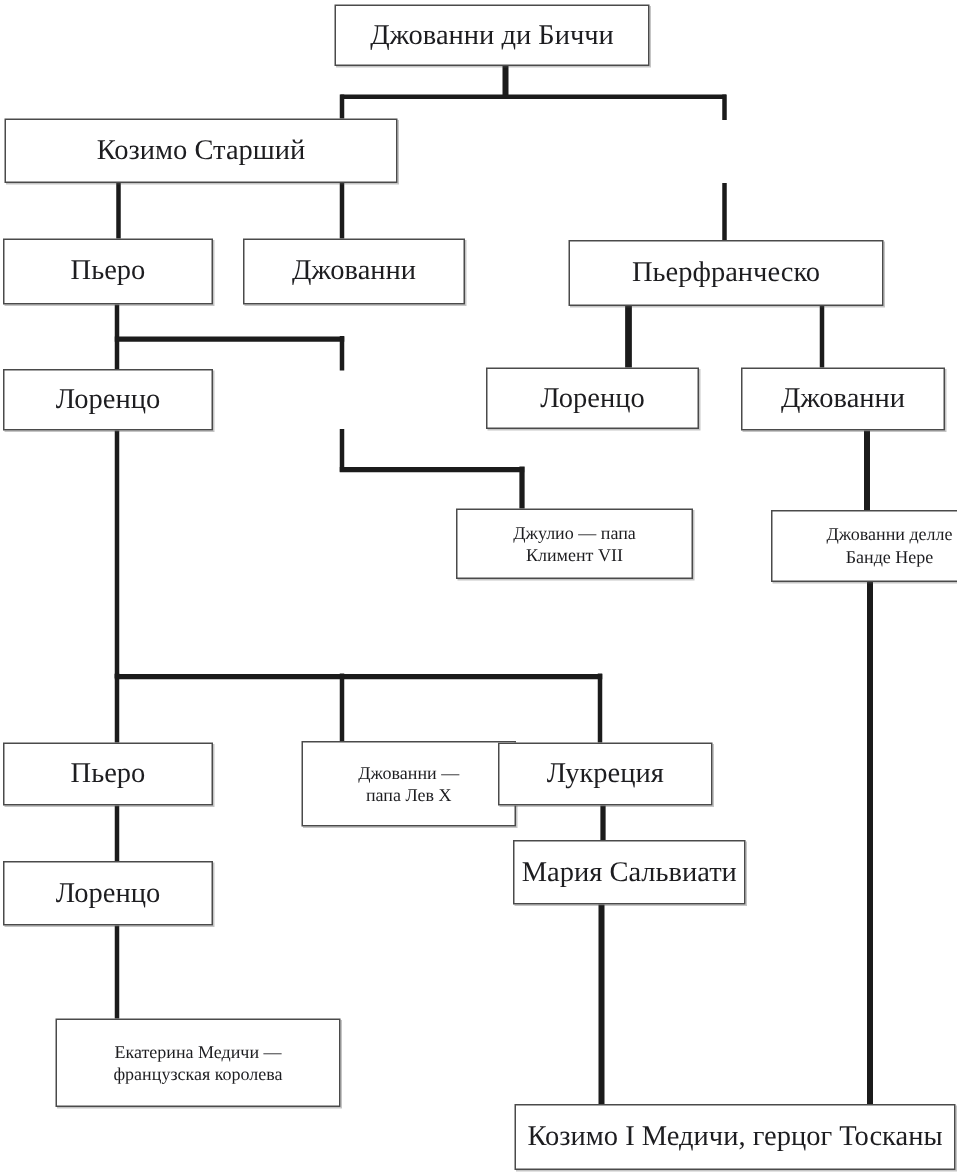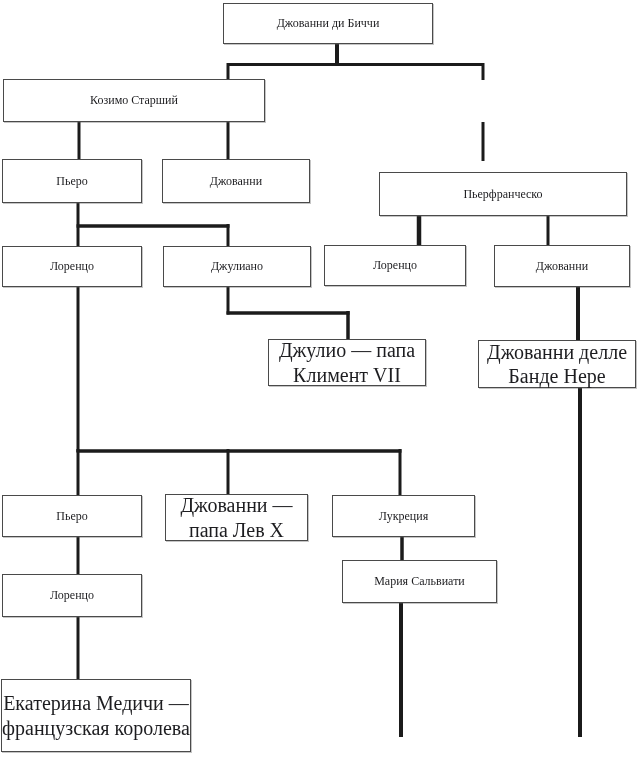--- a/index.html
+++ b/index.html
@@ -25,26 +25,26 @@
   .node {
     position: absolute;
     box-sizing: border-box;
     background: #ffffff;
     border: 1.5px solid #4a4a4a;
     display: flex;
     align-items: center;
     justify-content: center;
     text-align: center;
     color: #1d1d20;
-    font-size: 12px;
+    font-size: 19px;
     line-height: 1.22;
     white-space: pre-line;
     box-shadow: 1px 1px 0 rgba(90,90,90,0.35);
   }
-  .node.small-text { font-size: 20px; }
+  .node.small-text { font-size: 12px; margin-left: 36px; }
 </style>
 </head>
 <body>
 
 <div id="stage">
 
   <svg id="wires" viewBox="0 0 638 782" xmlns="http://www.w3.org/2000/svg">
     <g stroke="#1b1b1b" fill="none">
 
       <line x1="337" y1="43" x2="337" y2="66" stroke-width="4"></line>
@@ -90,44 +90,44 @@
 
   <div class="node" style="left:223px; top:3px;  width:210px; height:41px;">Джованни ди Биччи</div>
 
   <div class="node" style="left:3px;   top:79px; width:262px; height:43px;">Козимо Старший</div>
 
 
   <div class="node" style="left:2px;   top:159px; width:140px; height:44px;">Пьеро</div>
 
   <div class="node" style="left:162px; top:159px; width:148px; height:44px;">Джованни</div>
 
-  <div class="node" style="left:379px; top:172px; width:248px; height:44px;">Пьерфранческо</div>
+  <div class="node" style="left:379px; top:160px; width:210px; height:44px;">Пьерфранческо</div>
 
   <div class="node" style="left:2px;   top:246px; width:140px; height:41px;">Лоренцо</div>
 
-  <div class="node" style="left:163px; top:246px; width:148px; height:41px;">Джулиано</div>
 
   <div class="node" style="left:324px; top:245px; width:142px; height:41px;">Лоренцо</div>
 
   <div class="node" style="left:494px; top:245px; width:136px; height:42px;">Джованни</div>
 
   <div class="node small-text" style="left:268px; top:339px; width:158px; height:47px;">Джулио — папа
 Климент VII</div>
 
   <div class="node small-text" style="left:478px; top:340px; width:158px; height:48px;text-align:center;">Джованни делле
 Банде Нере</div>
 
   <div class="node" style="left:2px;   top:495px; width:140px; height:42px;">Пьеро</div>
 
-  <div class="node small-text" style="left:165px; top:494px; width:143px; height:47px;">Джованни —
+  <div class="node small-text" style="left:165px; top:494px; width:143px; height:57px;">Джованни —
 папа Лев X</div>
 
   <div class="node" style="left:332px; top:495px; width:143px; height:42px;">Лукреция</div>
 
   <div class="node" style="left:2px;   top:574px; width:140px; height:43px;">Лоренцо</div>
 
   <div class="node" style="left:326px; top:560px; width:155px; height:43px;margin-left:16px;">Мария Сальвиати</div>
 
-  <div class="node small-text" style="left:1px; top:679px; width:190px; height:73px;">Екатерина Медичи —
+  <div class="node small-text" style="left:1px; top:679px; width:190px; height:59px;">Екатерина Медичи —
 французская королева</div>
 
+  <div class="node" style="left:343px; top:736px; width:294px; height:44px;">Козимо I Медичи, герцог Тосканы</div>
 
 </div>
 
 </body></html>

